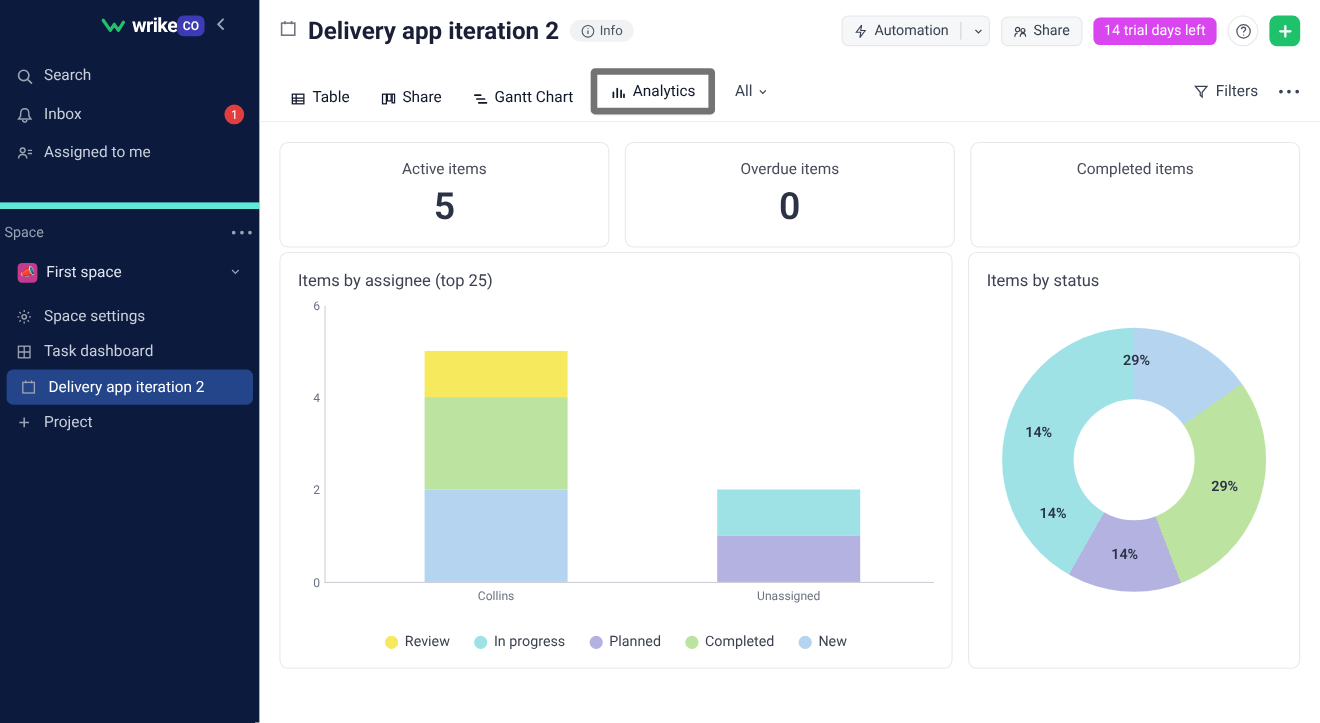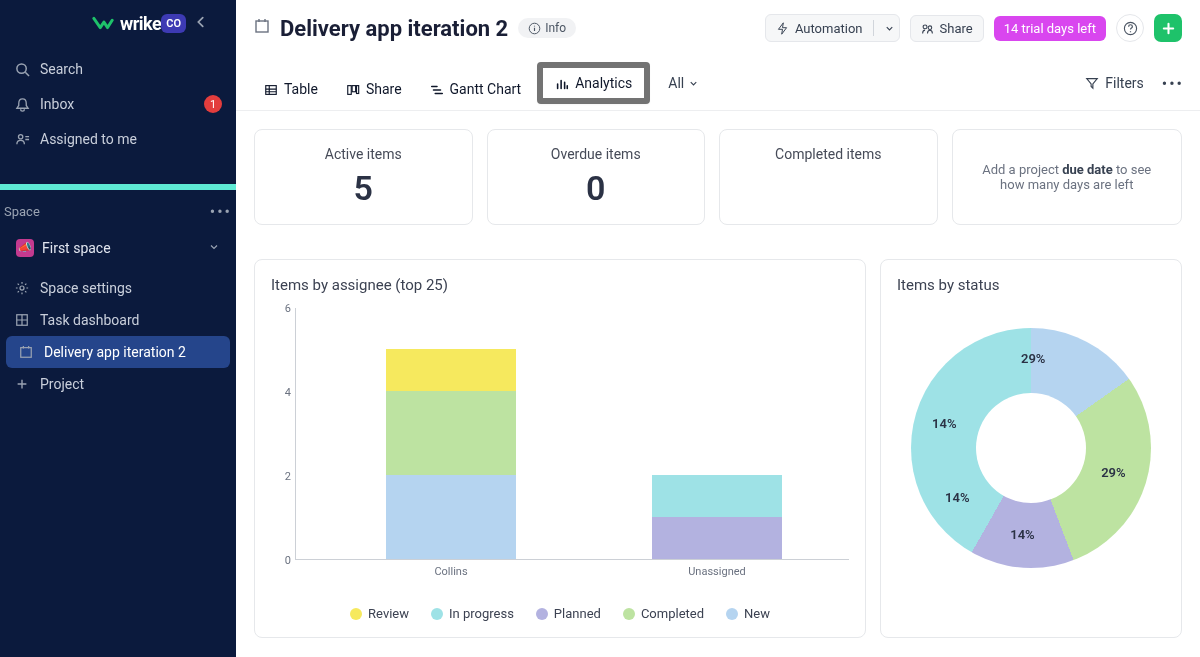--- a/index.html
+++ b/index.html
@@ -43,21 +43,21 @@
 .viewbar { display:flex; align-items:center; padding: 0 16px; border-bottom:1px solid #edeef0;}
 .view-tabs{ display:flex; gap:4px; padding:6px 0;}
 .view-tab { display:flex; align-items:flex-end; gap:6px; padding:7px 12px; font-size:14px; color:#0f172a; cursor:pointer; border-radius:4px;}
 .view-tab.active { background:#fff; border:6px solid #737373; box-shadow:0 1px 2px rgba(0,0,0,.04);}
 .all-drop { margin-left:8px; display:flex; align-items:center; gap:4px; padding:7px 10px; cursor:pointer; font-size:14px; color:#374151;}
 .filters { margin-left:auto; display:flex; align-items:center; gap:18px;}
 .filter-btn{display:flex;align-items:center;gap:6px;font-size:14px;color:#374151;cursor:pointer;}
 .more-dots{cursor:pointer;color:#374151;letter-spacing:2px;}
 
 .content { padding:18px; overflow:hidden;}
-.kpi-row { display:flex; gap:14px; margin-bottom:34px;}
+.kpi-row { display:flex; gap:14px; margin-bottom:4px;}
 .kpi-card { flex:1; border:1px solid #e6e8eb; border-radius:8px; padding:16px 10px; text-align:center;}
 .kpi-label{ font-size:14px; color:#464b58; margin-bottom:6px;}
 .kpi-value{ font-size:34px; font-weight:600; color:#2b3245;}
 .kpi-value .pct{ font-size:22px; font-weight:500;}
 .due-card { flex:1; border:1px solid #e6e8eb; border-radius:8px; padding:16px; display:flex; align-items:center; justify-content:center; text-align:center; color:#6b7280; font-size:13px;}
 .due-card b{ color:#374151;}
 
 .chart-row{ display:flex; gap:14px;}
 .chart-card{ border:1px solid #e6e8eb; border-radius:8px; padding:16px;}
 .assignee-card{ flex: 0 0 612px;}
@@ -280,23 +280,20 @@
       <div class="kpi-card">
         <div class="kpi-label">Active items</div>
         <div class="kpi-value">5</div>
       </div>
       <div class="kpi-card">
         <div class="kpi-label">Overdue items</div>
         <div class="kpi-value">0</div>
       </div>
       <div class="kpi-card">
         <div class="kpi-label">Completed items</div>
-      </div>
-      <div class="due-card">
-        <span><span>Add a project </span><b>due date</b><span> to see how many days are left</span></span>
       </div>
     </div>
 
     <div class="chart-row">
       <div class="chart-card assignee-card">
         <div class="chart-title">Items by assignee (top 25)</div>
         <div class="bar-plot">
           <div class="y-axis" id="y-axis">
               <div class="y-tick" style="bottom: 18px;">0</div>
               <div class="y-tick" style="bottom: 102px;">2</div>

